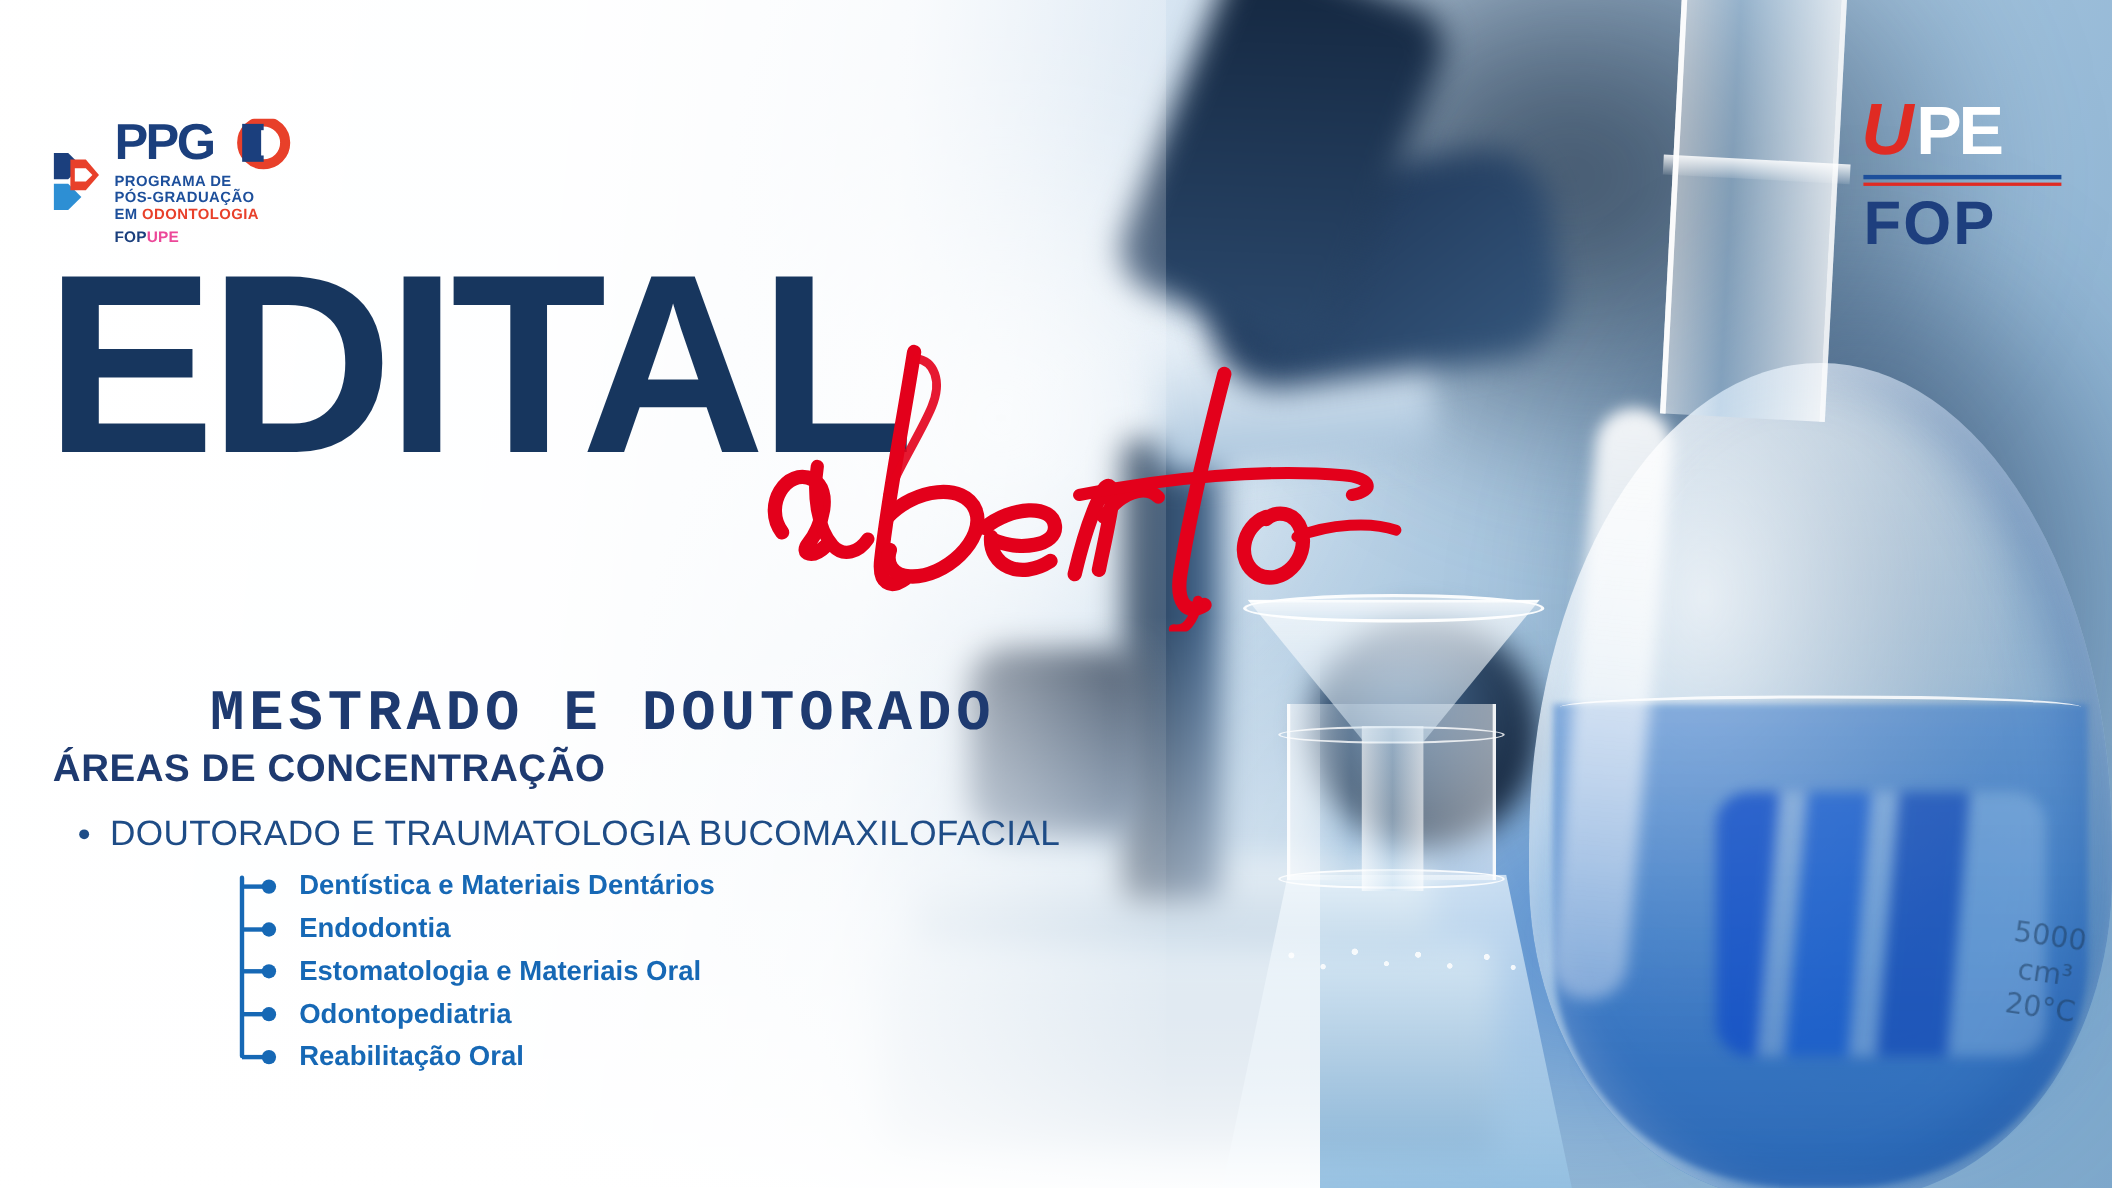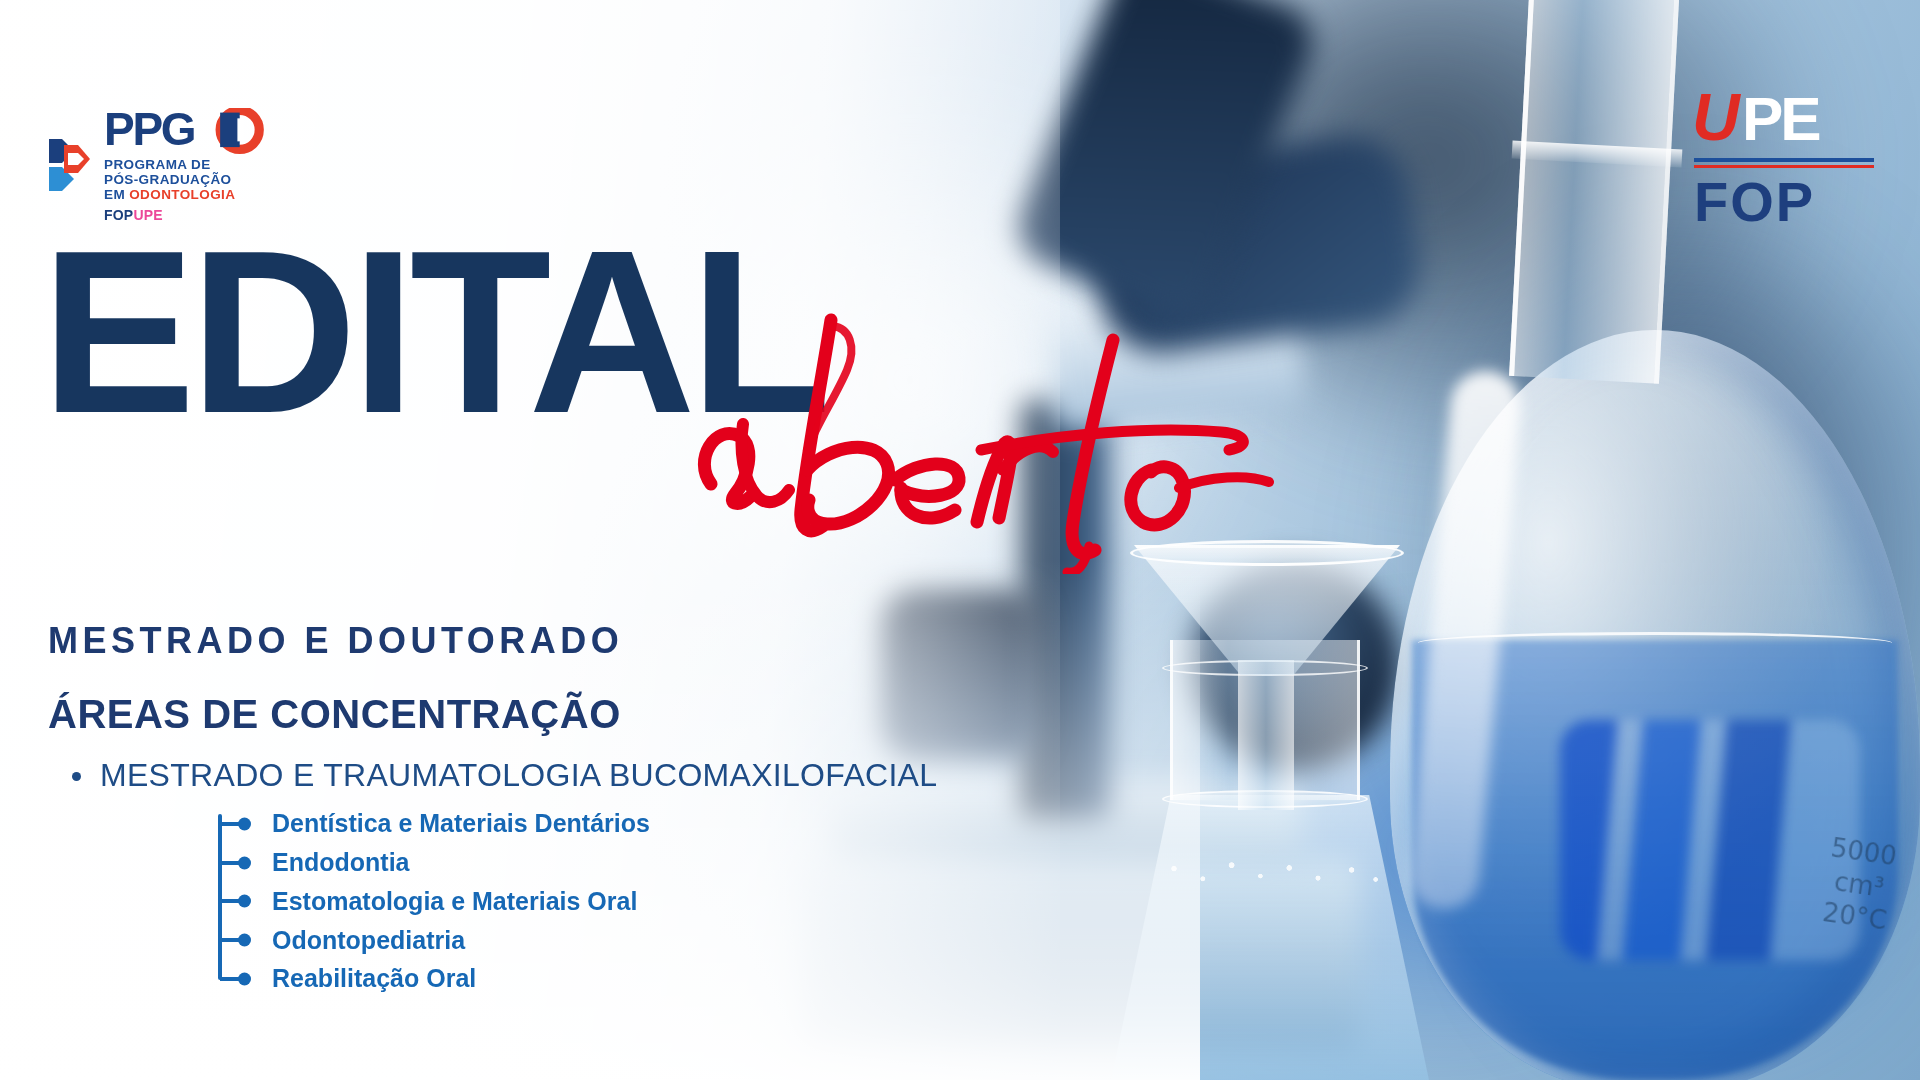--- a/index.html
+++ b/index.html
@@ -188,26 +188,27 @@
     font-weight:bold; font-size:232px; line-height:.9;
     color:#17365e; letter-spacing:-6px;
   }
   #aberto{
     position:absolute; left:640px; top:46px; width:640px; height:300px;
   }
 
   
   #copy{ position:absolute; left:48px; top:620px; width:1000px; }
   #degrees{
-    color:#1e3a70; font-weight:bold; font-size:36px; letter-spacing:4.5px;
-    font-family:Liberation Sans, sans-serif;
+    color:#1e3a70; font-weight:bold; font-size:52px; letter-spacing:4.5px;
+    font-family:Liberation Mono, monospace;
+    text-align:center;
   }
   #areas-label{
-    color:#1e3a70; font-weight:bold; font-size:40px; letter-spacing:.5px;
-    margin-top:30px; font-family:"Liberation Sans", sans-serif;
+    color:#1e3a70; font-weight:bold; font-size:35px; letter-spacing:.5px;
+    font-family:"Liberation Sans", sans-serif;
   }
   #areas-list{ list-style:none; margin-top:16px; }
   #areas-list li{
     color:#1e4c86; font-size:32px; letter-spacing:.3px; line-height:1.42;
     padding-left:52px; position:relative; font-family:"Liberation Sans", sans-serif;
   }
   #areas-list li::before{
     content:""; position:absolute; left:24px; top:19px;
     width:9px; height:9px; border-radius:50%; background:#1e4c86;
   }
@@ -343,21 +344,21 @@
       <path d="M408 272 C404 292, 396 300, 386 298" stroke-width="9"></path>
     </g>
   </svg>
 </div>
 
 <div id="copy">
   <div id="degrees">MESTRADO E DOUTORADO</div>
   <div id="areas-label">ÁREAS DE CONCENTRAÇÃO</div>
 
   <ul id="areas-list">
-    <li>MESTRADO E TRAUMATOLOGIA BUCOMAXILOFACIAL</li>
+    <li>DOUTORADO E TRAUMATOLOGIA BUCOMAXILOFACIAL</li>
   </ul>
 
   <div id="sublist">
     <div id="sublist-spine"></div>
     <ul>
       <li>Dentística e Materiais Dentários</li>
       <li>Endodontia</li>
       <li>Estomatologia e Materiais Oral</li>
       <li>Odontopediatria</li>
       <li>Reabilitação Oral</li>

